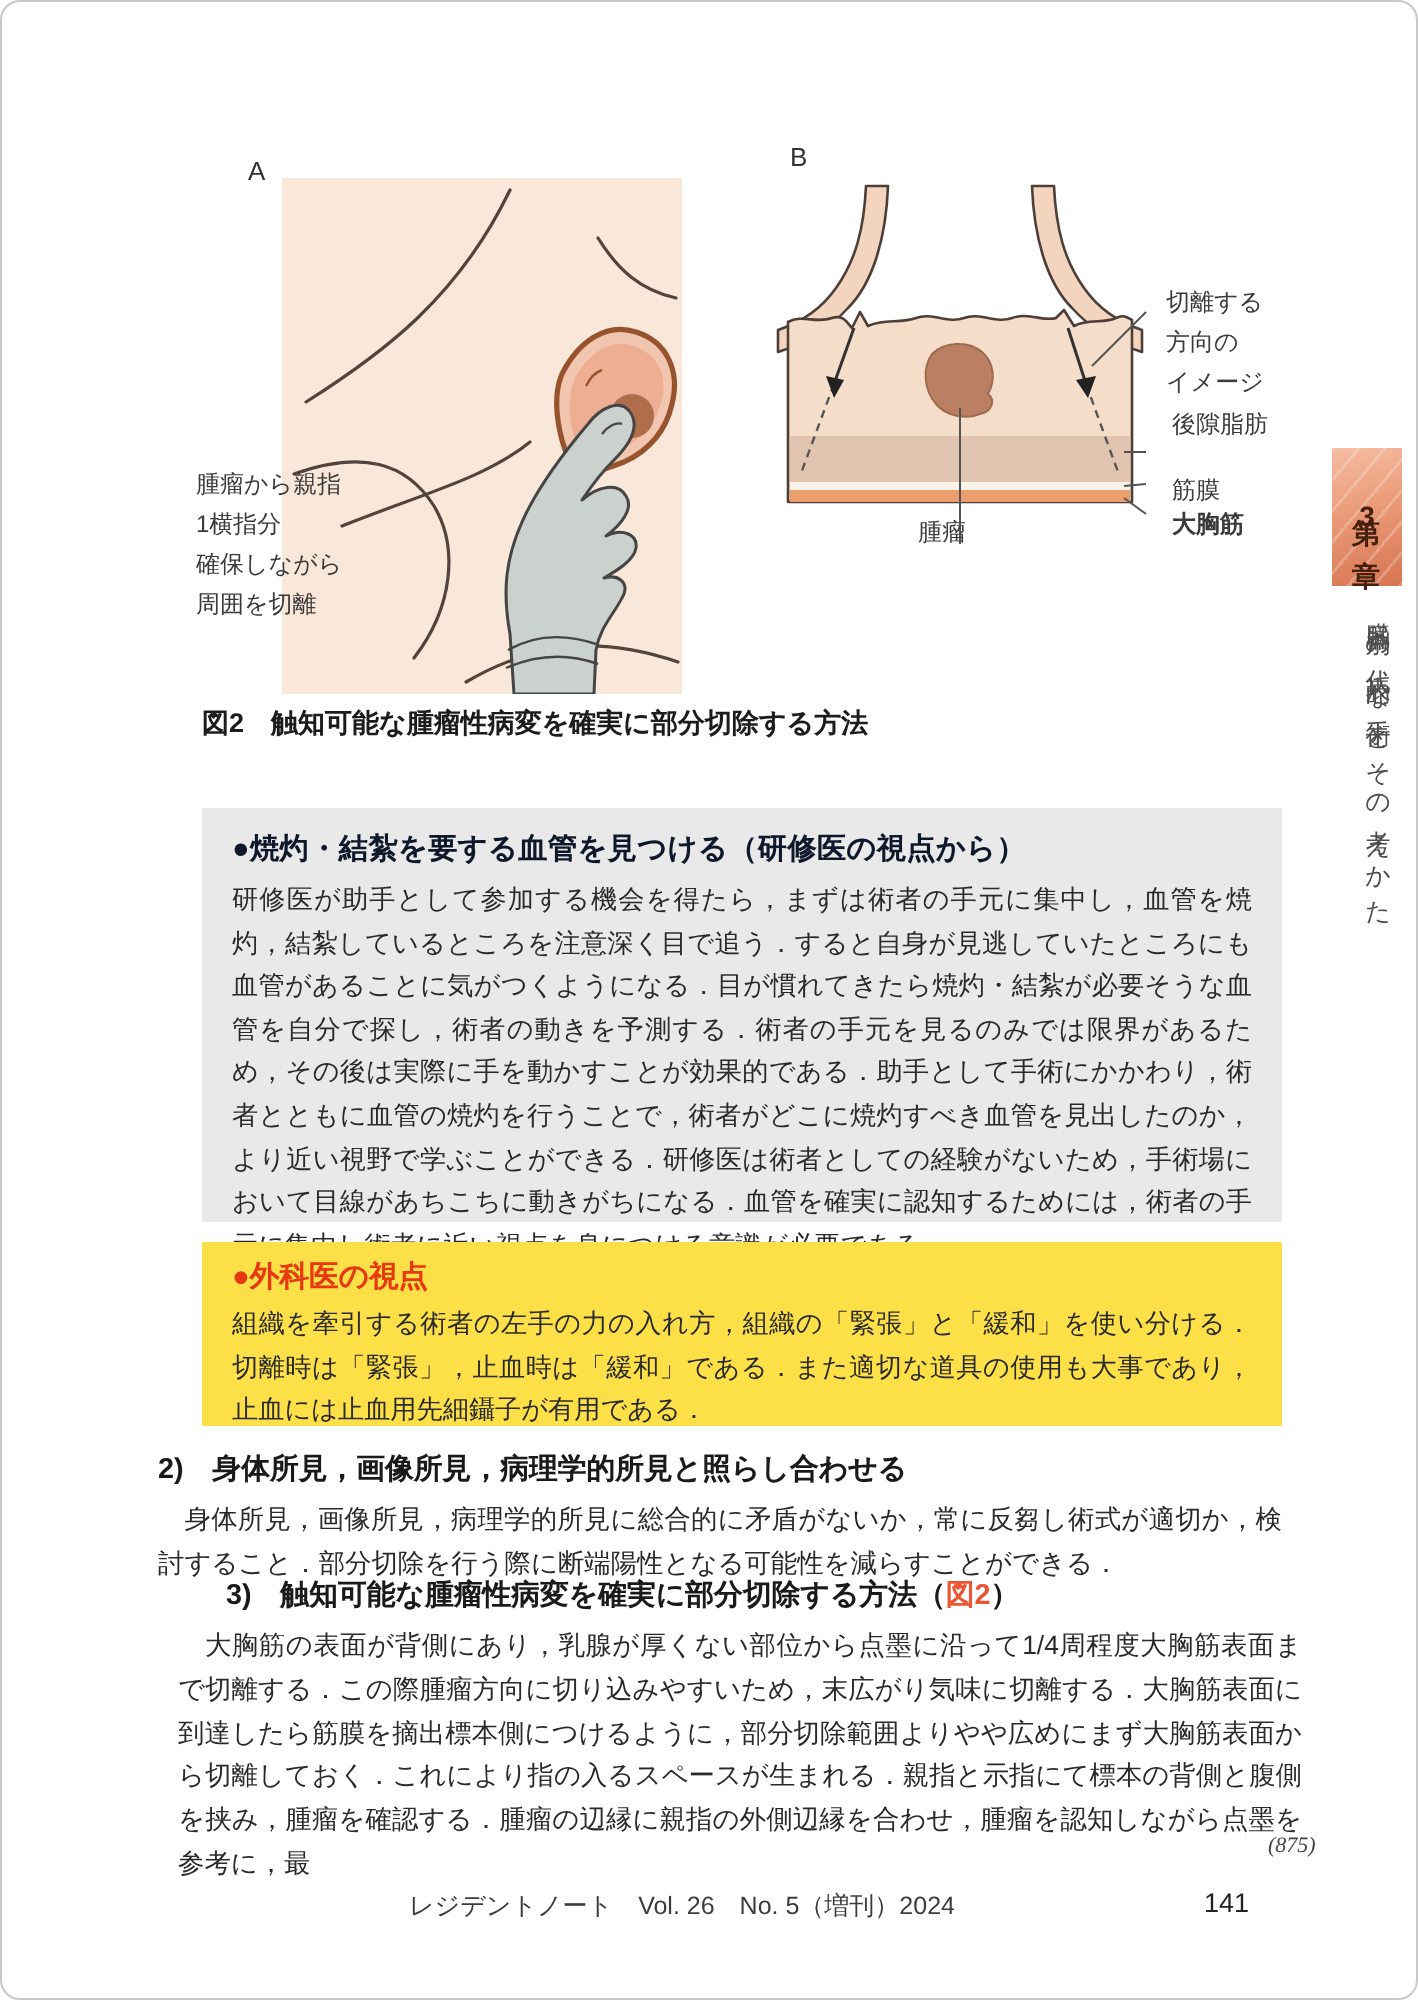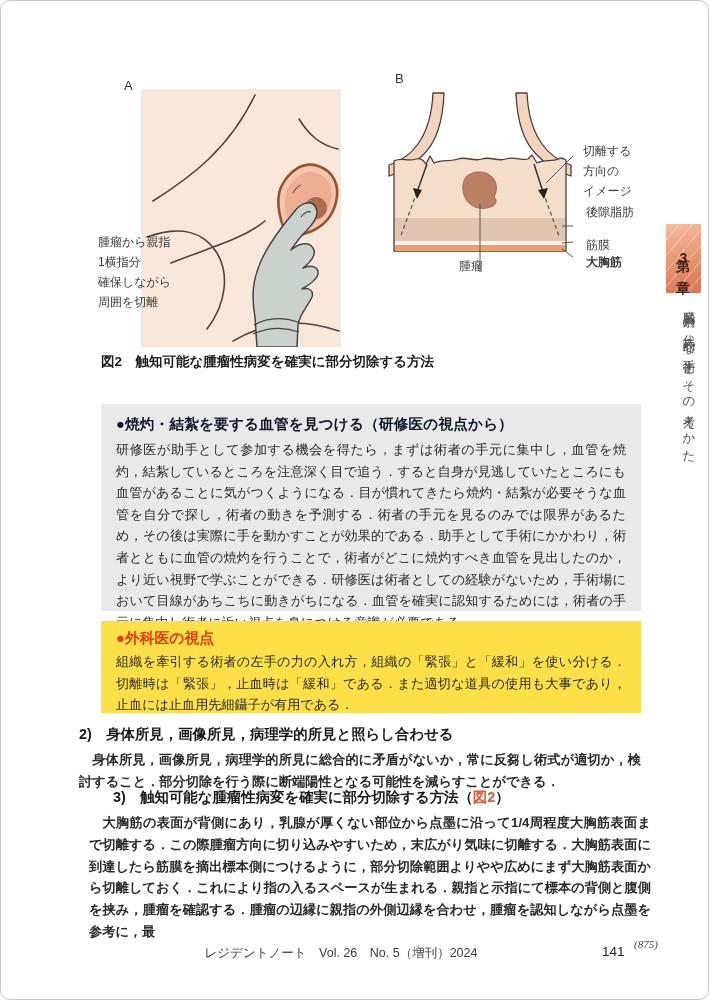--- a/index.html
+++ b/index.html
@@ -18,21 +18,21 @@
     background:#e9e9e9; padding:11px 15px 10px 15px;
   }
   .gray-box h3 { font-size:14.6px; color:#0f172a; margin-bottom:5px; letter-spacing:.2px; }
   .box-body { font-size:13.1px; line-height:21.6px; text-align:justify; color:#2a2a2a; }
   .peach-box {
     left:100px; top:620px; width:540px; height:92px;
     background:#fde047; padding:8px 15px 8px 15px;
   }
   .peach-box h3 { font-size:14.8px; color:#e8380f; margin-bottom:3px; }
   .sec-heading { font-size:14.4px; font-weight:bold; color:#1a1a1a; }
-  .sec-body { font-size:13.2px; line-height:21.8px; text-align:justify; color:#2a2a2a;font-weight:bold; }
+  .sec-body { font-size:13.2px; line-height:21.8px; text-align:justify; color:#2a2a2a; }
   .ref-red { color:#ea5532; font-weight:bold; }
   .b-label { font-size:12px; color:#3a3a3a; line-height:20px; }
   .footer-journal { font-size:12.5px; color:#3c3c3c; text-align:center; }
   .footer-page { font-size:13.5px; color:#222; font-weight:500; }
   .footer-paren { font-size:11px; color:#444; font-style:italic; font-family:"Liberation Serif","DejaVu Serif",serif; }
   .chapter-tab {
     right:7px; top:223px; width:35px; height:69px;
     background:
       repeating-linear-gradient(-50deg, rgba(255,255,255,.22) 0 1.5px, rgba(255,255,255,0) 1.5px 10px),
       linear-gradient(165deg,#f6bda3 0%,#ea9a77 45%,#d77552 100%);
@@ -143,20 +143,20 @@
   </div>
 
   <div class="abs sec-heading" style="left:78px; top:724px; width:562px;">2)　身体所見，画像所見，病理学的所見と照らし合わせる</div>
   <div class="abs sec-body" style="left:78px; top:748px; width:562px;">　身体所見，画像所見，病理学的所見に総合的に矛盾がないか，常に反芻し術式が適切か，検討すること．部分切除を行う際に断端陽性となる可能性を減らすことができる．</div>
 
   <div class="abs sec-heading" style="left:78px; top:787px; width:562px;margin-left:34px;"><span>3)　触知可能な腫瘤性病変を確実に部分切除する方法（</span><span class="ref-red">図2</span><span>）</span></div>
   <div class="abs sec-body" style="left:88px; top:811px; width:562px;">　大胸筋の表面が背側にあり，乳腺が厚くない部位から点墨に沿って1/4周程度大胸筋表面まで切離する．この際腫瘤方向に切り込みやすいため，末広がり気味に切離する．大胸筋表面に到達したら筋膜を摘出標本側につけるように，部分切除範囲よりやや広めにまず大胸筋表面から切離しておく．これにより指の入るスペースが生まれる．親指と示指にて標本の背側と腹側を挟み，腫瘤を確認する．腫瘤の辺縁に親指の外側辺縁を合わせ，腫瘤を認知しながら点墨を参考に，最</div>
 
   <div class="abs footer-journal" style="left:100px; top:944px; width:480px;">レジデントノート　Vol. 26　No. 5（増刊）2024</div>
   <div class="abs footer-page" style="left:601px; top:943px;">141</div>
-  <div class="abs footer-paren" style="left:633px; top:937px;">(875)</div>
+  <div class="abs footer-paren" style="left:633px; top:916px;">(875)</div>
 
   <div class="abs chapter-tab">
     <span>第3章</span>
   </div>
   <div class="abs chapter-title">臓器別の代表的な手術とその考えかた</div>
 
 </div>
 
 </body></html>

